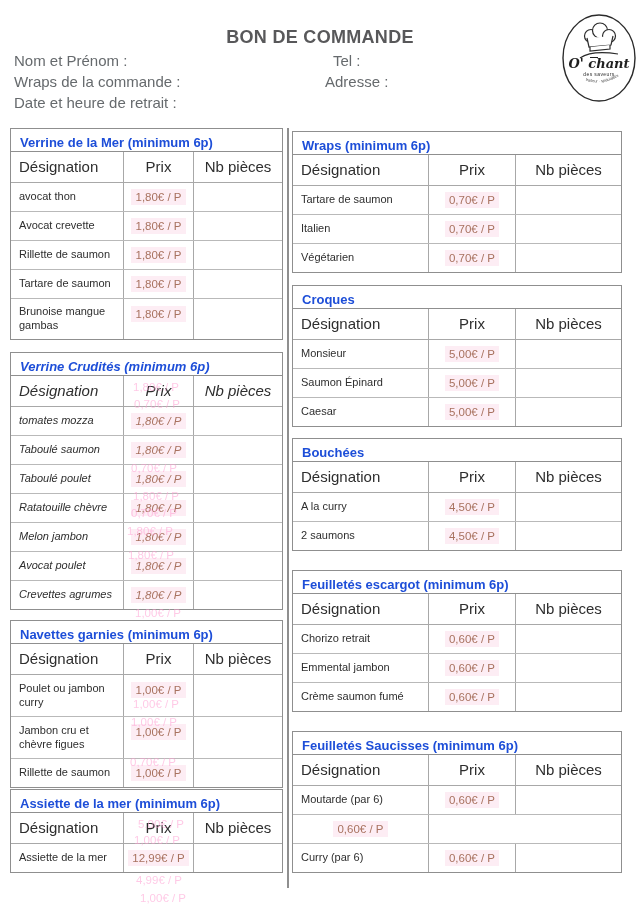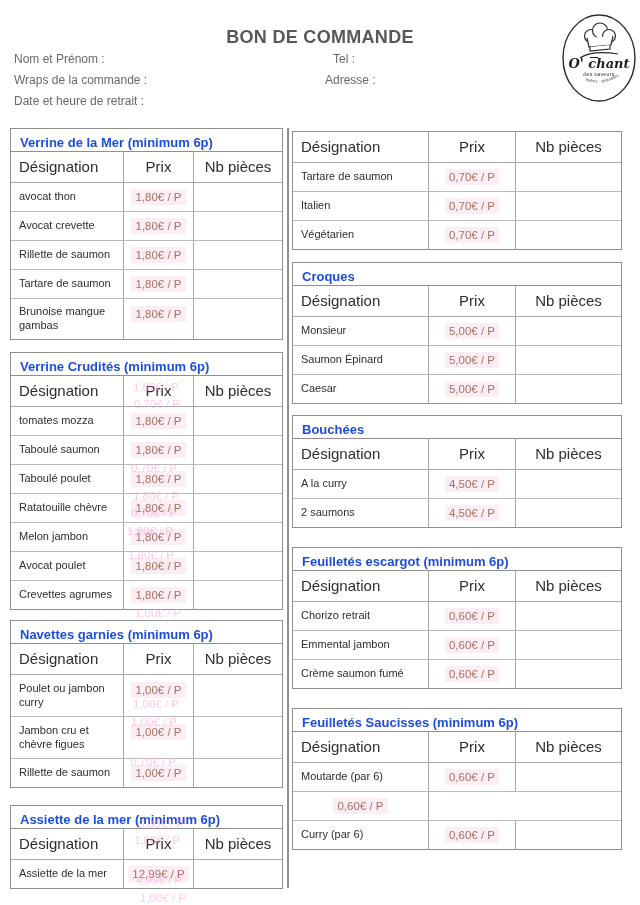--- a/index.html
+++ b/index.html
@@ -2,37 +2,37 @@
 <html><head>
 <meta charset="utf-8">
 <style>
   html,body{margin:0;padding:0;background:#ffffff;}
   .page{position:relative;width:640px;height:905px;background:#ffffff;
         font-family:"Liberation Sans", sans-serif;overflow:hidden;}
 
   
   .doc-title{position:absolute;top:27px;left:0;width:640px;text-align:center;
              font-size:18px;font-weight:bold;color:#58585a;letter-spacing:.3px;}
-  .hfield{position:absolute;font-size:12px;color:#666a6d;}
+  .hfield{position:absolute;font-size:15px;color:#666a6d;}
   .f-nom{left:14px;top:52px;}
   .f-datecmd{left:14px;top:73px;}
   .f-retrait{left:14px;top:94px;}
   .f-tel{left:333px;top:52px;}
   .f-adresse{left:325px;top:73px;}
   .logo{position:absolute;left:560px;top:12px;width:78px;height:92px;}
 
   
   .col{position:absolute;top:128px;}
   .col-left{left:10px;width:273px;}
   .col-right{left:292px;top:131px;width:330px;}
   .divider{position:absolute;left:287px;top:128px;width:2px;height:760px;background:#8f8f8f;}
 
   
   .tbl{border:1.5px solid #8f8f8f;background:#fff;box-sizing:border-box;}
-  .mb12{margin-bottom:12px;} .mb10{margin-bottom:10px;} .mb15{margin-bottom:17px;}
+  .mb12{margin-bottom:12px;} .mb10{margin-bottom:10px;font-style:italic;} .mb15{margin-bottom:1px;}
   .mb11{margin-bottom:11px;} .mb13{margin-bottom:19px;}
   .ttl{font-size:13px;font-weight:bold;color:#1d4ed8;padding:6px 9px 1px 9px;
        border-bottom:1.5px solid #8f8f8f;}
   .grid{display:grid;}
   .g-left{grid-template-columns:113px 70px auto;}
   .g-right{grid-template-columns:136px 87px auto;}
   .thead{border-bottom:1px solid #a8a8a8;font-size:15px;color:#2e2e2e;}
   .thead .c{min-height:30px;}
   .trow{border-bottom:1px solid #b9b9b9;font-size:11px;color:#2e2e2e;}
   .trow:last-child{border-bottom:none;}
@@ -224,20 +224,21 @@
             <span class="price">12,99€ / P</span>
           </div>
         <div class="c mid"></div>
       </div>
     </div>
   </div>
 
   <div class="col col-right">
 
     <div class="tbl mb12">
+      <div class="ttl">Wraps  (minimum 6p)</div>
       <div class="grid g-right thead">
         <div class="c">Désignation</div>
         <div class="c mid">Prix</div>
         <div class="c mid">Nb pièces</div>
       </div>
       <div class="grid g-right trow">
         <div class="c">Tartare de saumon</div>
         <div class="c mid">
             <span class="price">0,70€ / P</span>
           </div>

